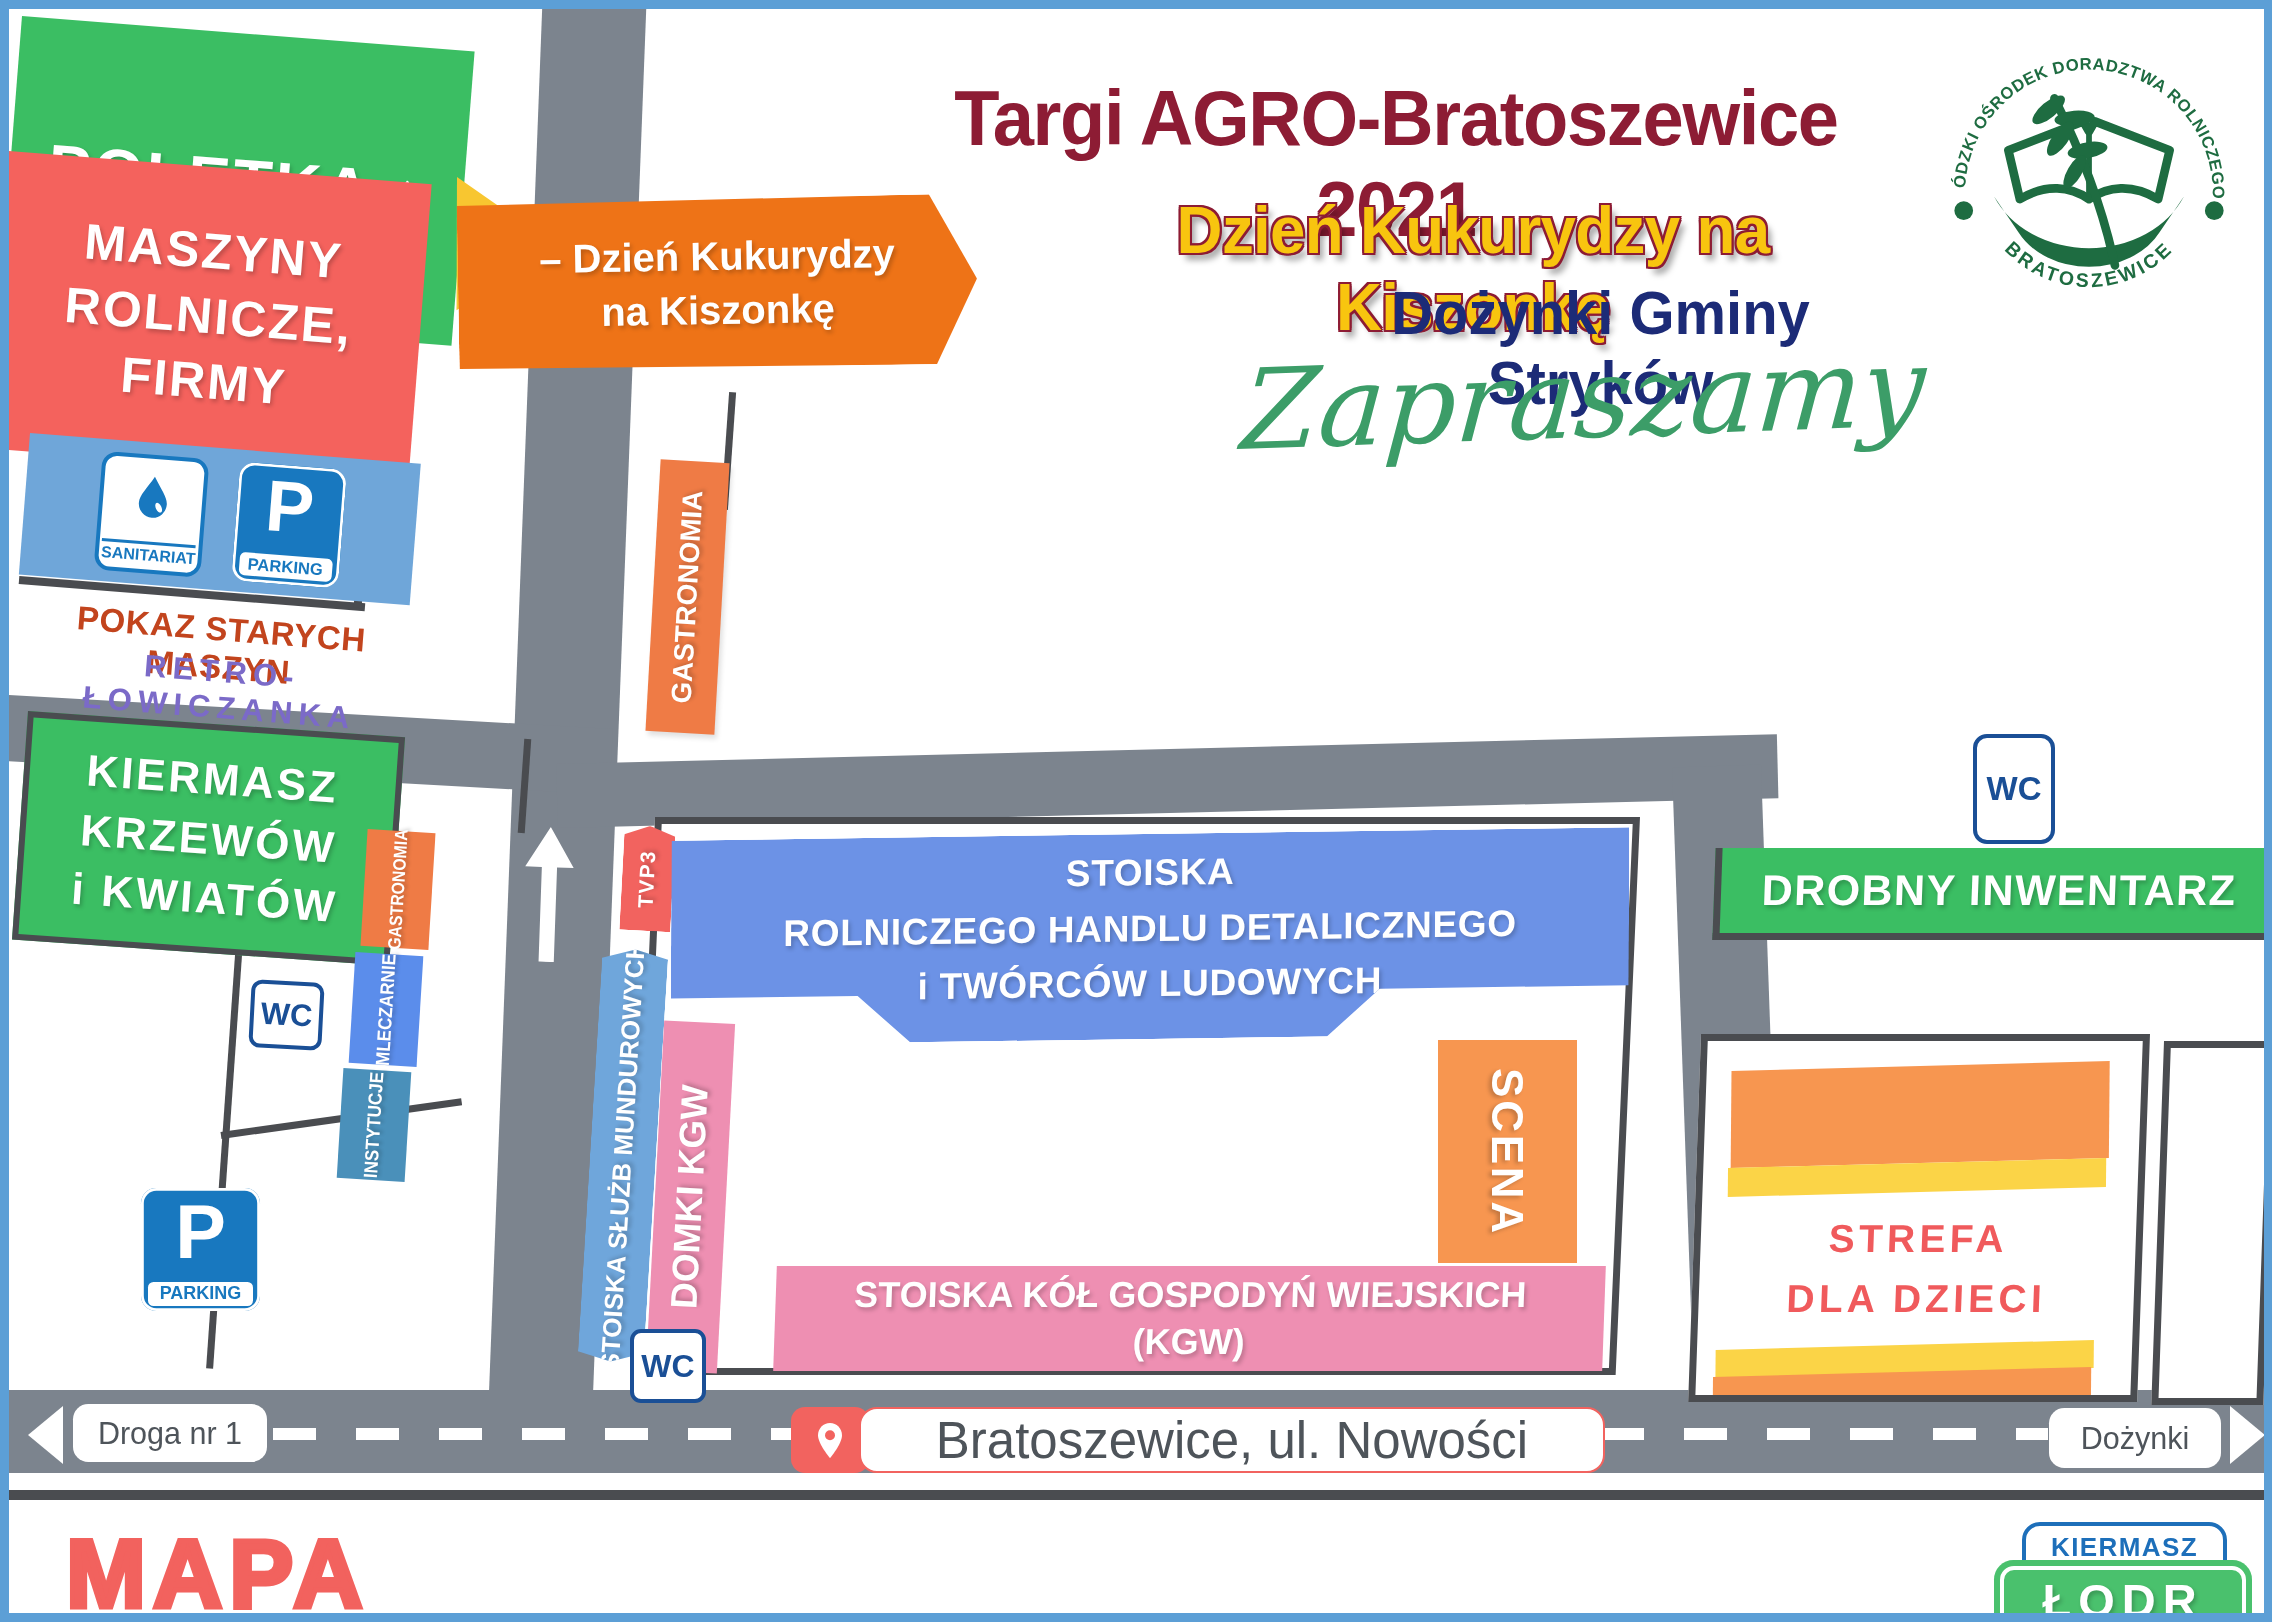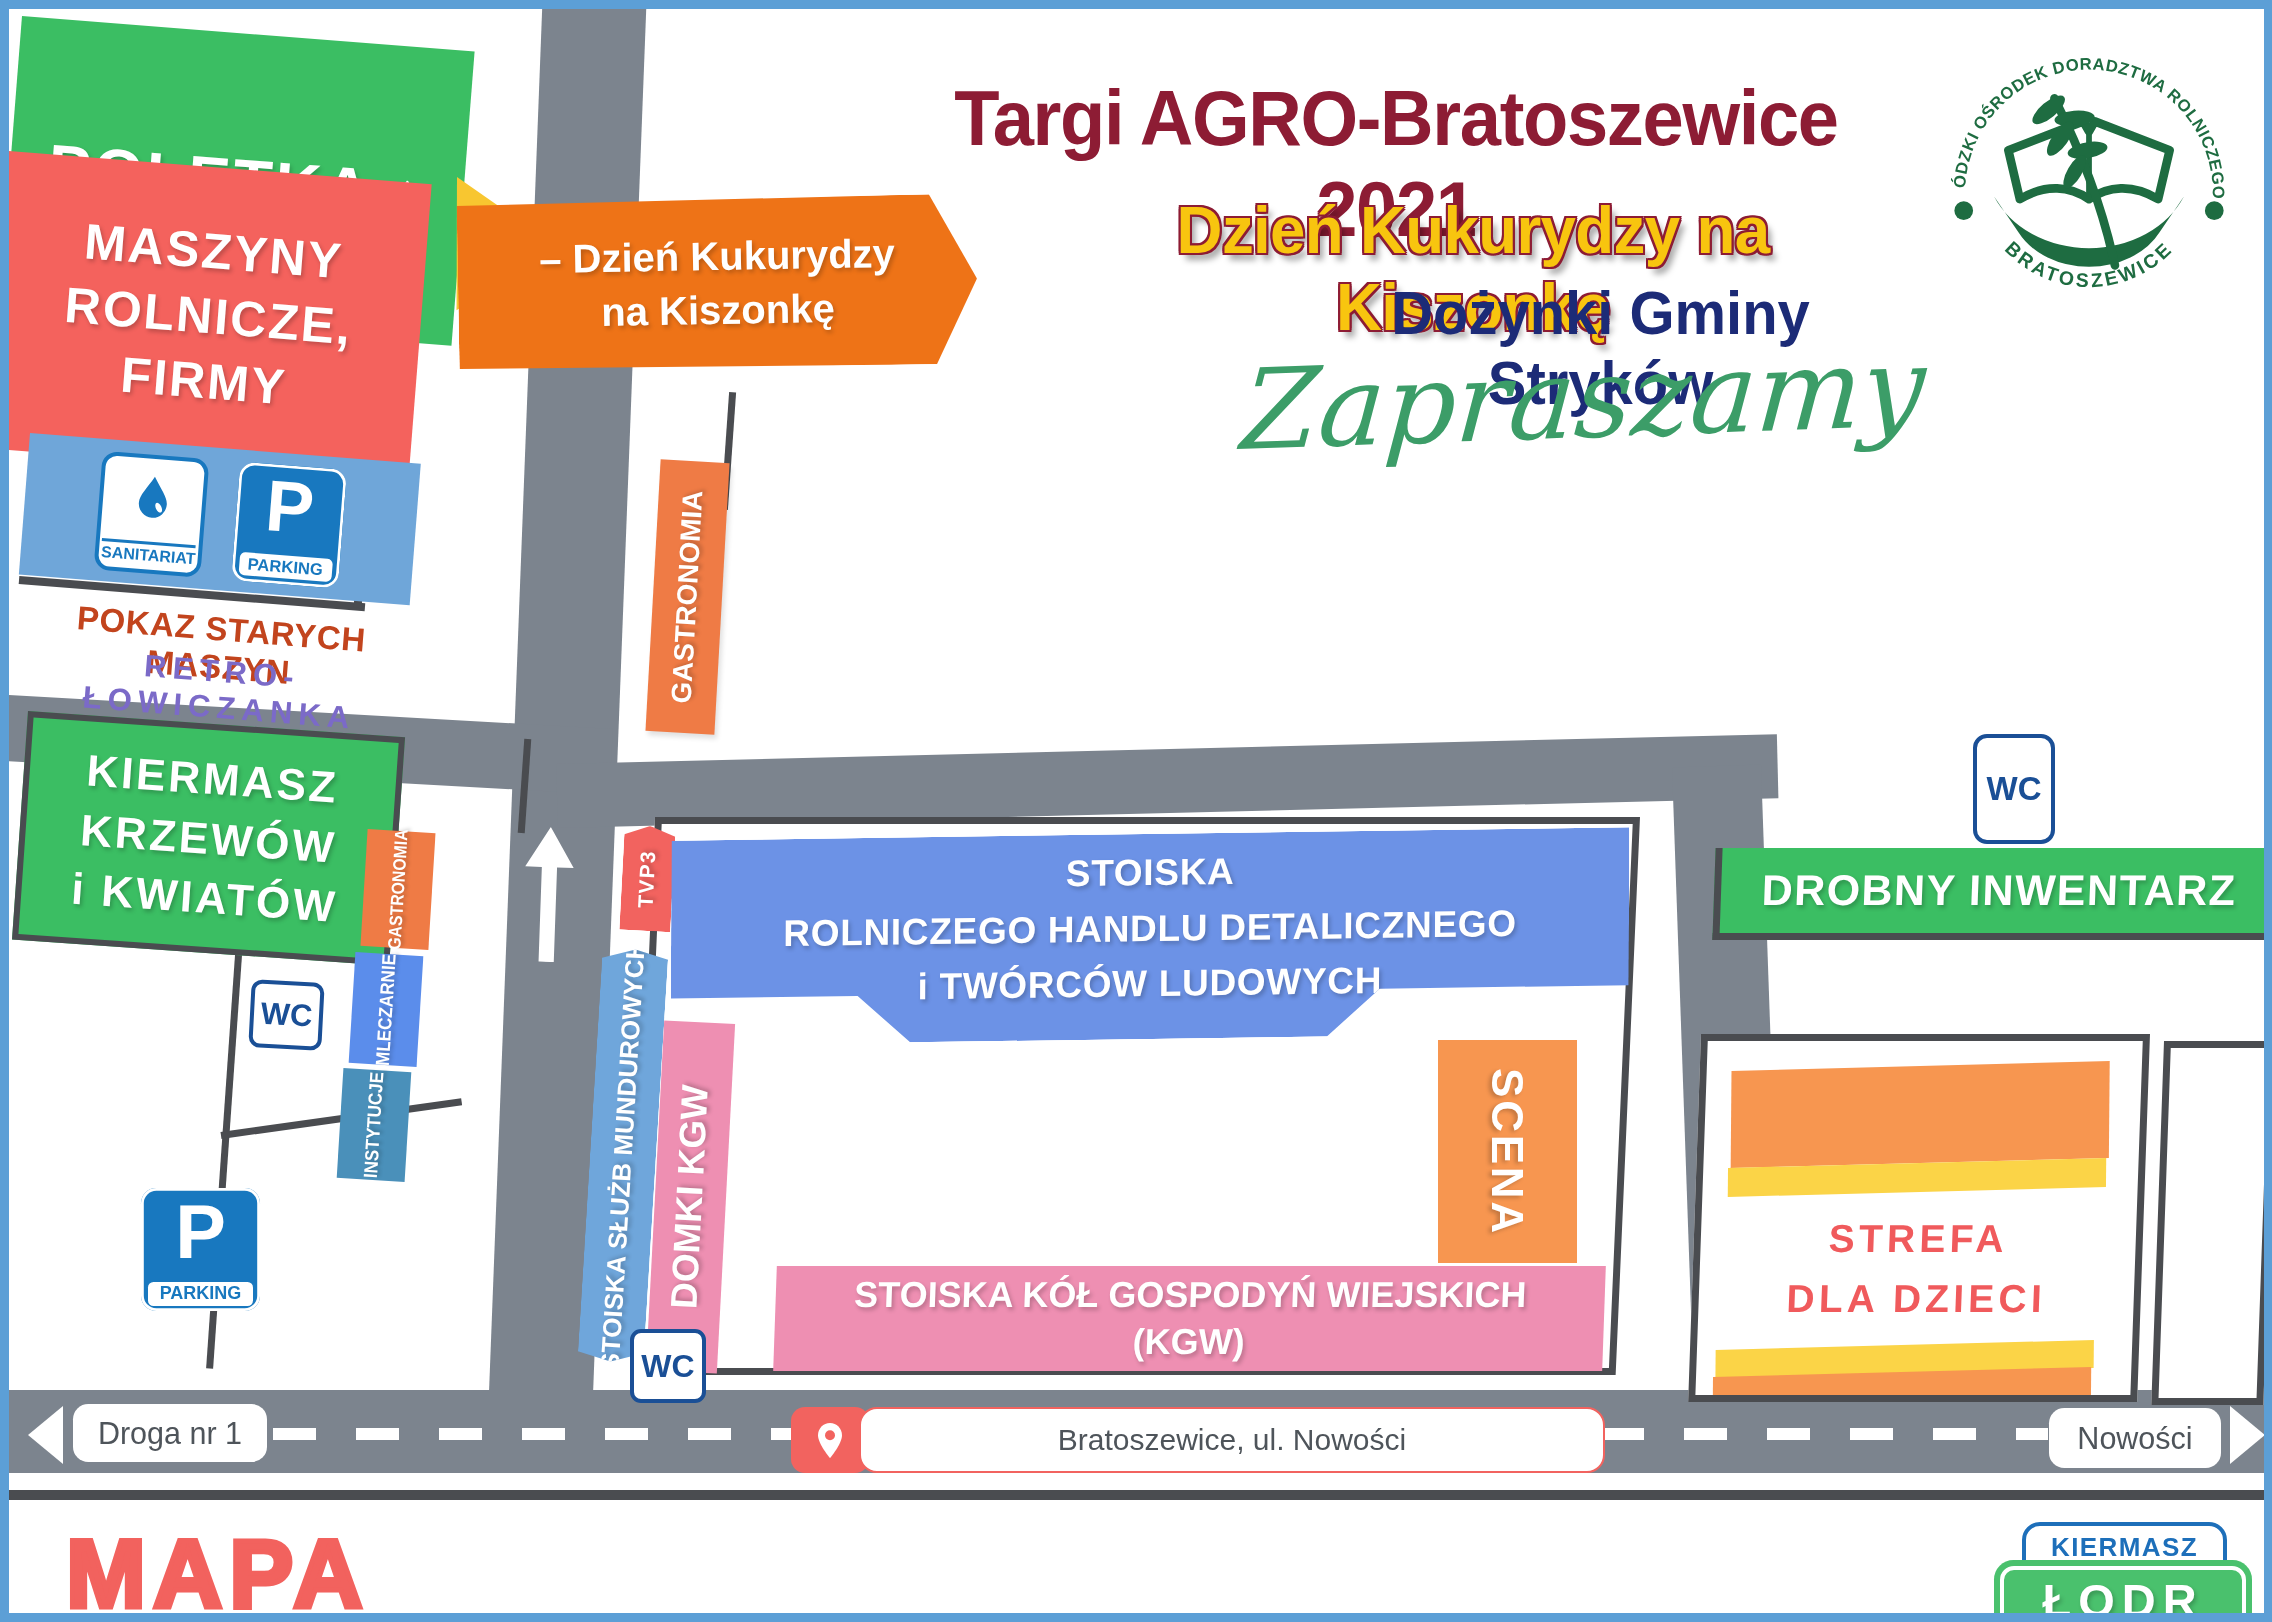--- a/index.html
+++ b/index.html
@@ -205,25 +205,25 @@
     <span style="font-size:30.5px;font-weight:normal;">Droga nr 1</span>
   </div>
 
   <div class="abs flexc" style="left:782px;top:1398px;width:78px;height:66px;background:#F2635F;border-radius:14px;z-index:2;">
     <svg viewBox="0 0 24 24" style="width:40px;height:53px;">
       <path d="M12 1.5 C8 1.5 4.8 4.8 4.8 8.8 C4.8 14 12 22.5 12 22.5 C12 22.5 19.2 14 19.2 8.8 C19.2 4.8 16 1.5 12 1.5 Z" fill="#ffffff"></path>
       <circle cx="12" cy="8.8" r="3" fill="#F2635F"></circle>
     </svg>
   </div>
   <div class="abs flexc pill" style="left:850px;top:1398px;width:746px;height:66px;border:2.8px solid #F2635F;box-sizing:border-box;border-radius:18px;z-index:2;">
-    <span style="font-size:30px;font-weight:normal;">Bratoszewice, ul. Nowości</span>
+    <span style="font-size:51px;font-weight:normal;">Bratoszewice, ul. Nowości</span>
   </div>
 
   <div class="abs flexc pill" style="left:2040px;top:1399px;width:172px;height:60px;z-index:2;">
-    <span style="font-size:30.5px;font-weight:normal;">Nowości</span>
+    <span style="font-size:30.5px;font-weight:normal;">Dożynki</span>
   </div>
   <div class="abs" style="left:2221px;top:1397px;width:0;height:0;border-top:29px solid transparent;border-bottom:29px solid transparent;border-left:35px solid #ffffff;z-index:2;"></div>
 
   <div class="abs" style="left:57px;top:1510px;color:#F2625E;font-size:96px;font-weight:bold;letter-spacing:7px;-webkit-text-stroke:4.9px #F2625E;">MAPA</div>
 
   <div class="abs" style="left:2013px;top:1513px;width:205px;height:78px;background:#ffffff;border:4.9px solid #1D6FBA;border-radius:18px;box-sizing:border-box;z-index:6;">
     <div style="color:#1D6FBA;font-weight:bold;font-size:26px;text-align:center;padding-top:5.5px;letter-spacing:1.4px;">KIERMASZ VIP</div>
   </div>
   <div class="abs" style="left:1985px;top:1551px;width:258px;height:83px;background:#4AC16D;border-radius:19.4px;z-index:7;">
     <div class="abs" style="left:6.2px;top:6.2px;right:6.2px;bottom:6.2px;border:4.2px solid #ffffff;border-radius:14px;"></div>

